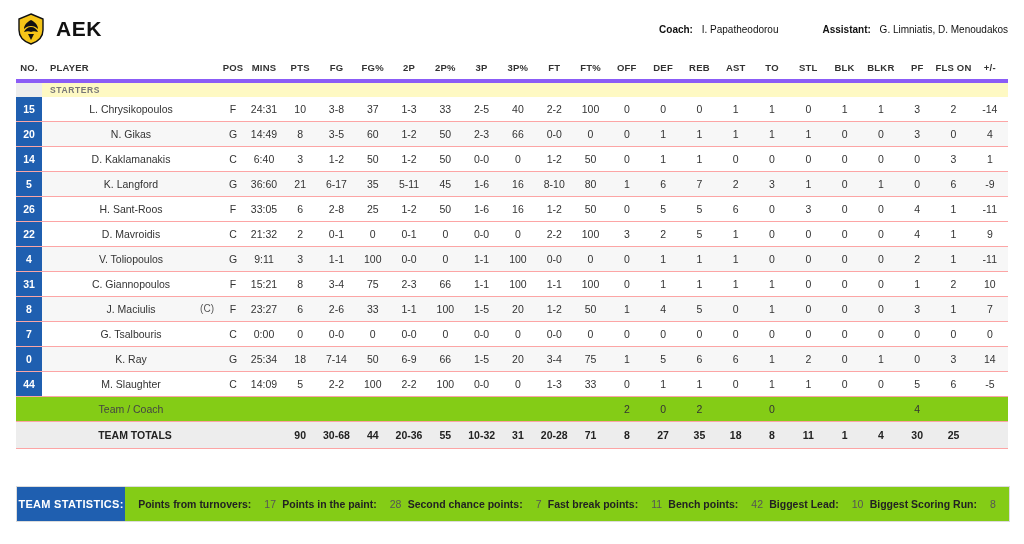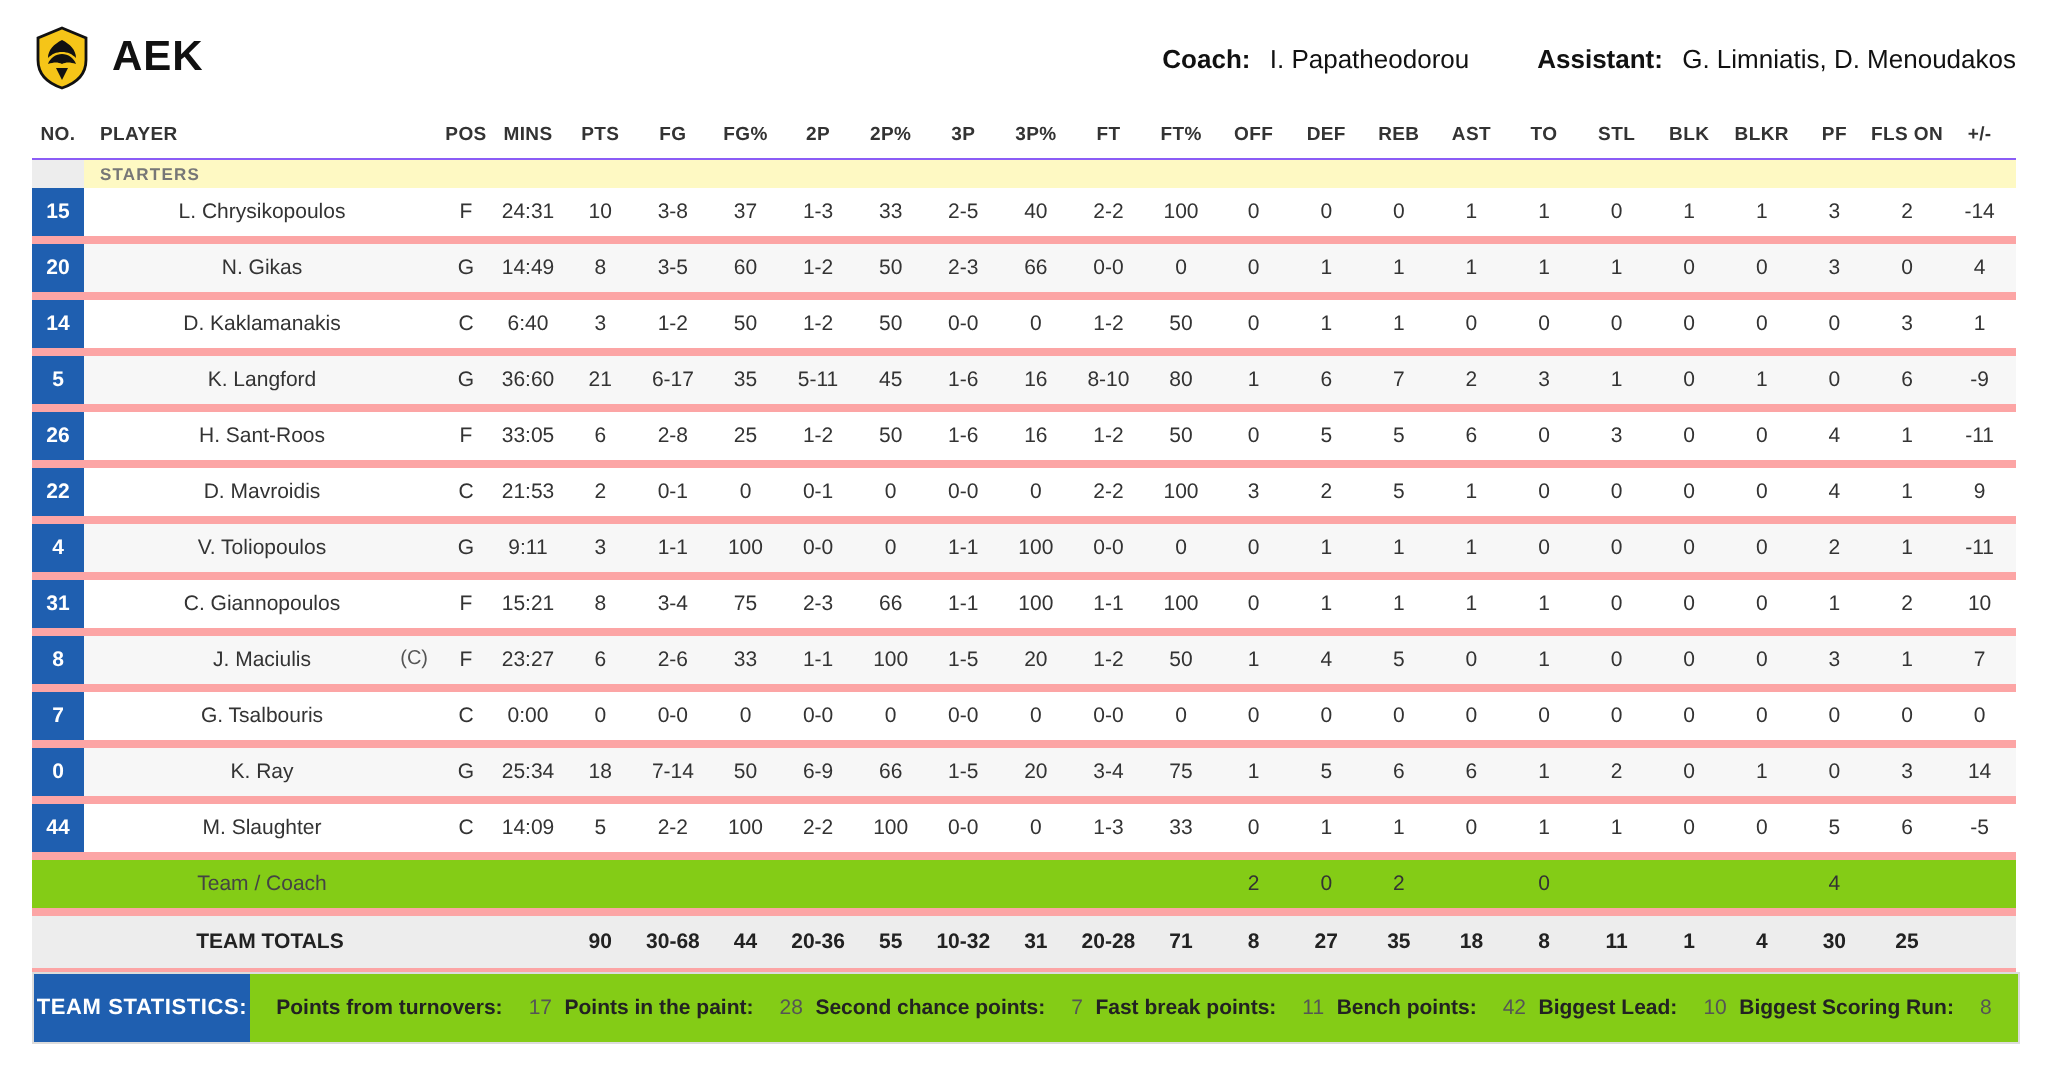--- a/index.html
+++ b/index.html
@@ -20,34 +20,34 @@
     height:38px;
   }
   .crest{
     width:30px;height:32px;margin-right:10px;position:relative;flex:0 0 auto;
   }
   .crest svg{display:block;}
   .team-name{
     font-size:21px;font-weight:bold;letter-spacing:.5px;color:#111;
   }
   .header-right{
-    margin-left:auto;display:flex;align-items:center;gap:34px;
-    font-size:13px;
+    margin-left:auto;display:flex;align-items:center;gap:44px;
+    font-size:10px;
   }
   .hr-label{font-weight:bold;color:#111;}
   .hr-value{color:#111;margin-left:6px;}
 
   
   table.box{
     width:992px;margin:0 16px;border-collapse:collapse;table-layout:fixed;
   }
   table.box th{
     font-size:9.5px;font-weight:bold;color:#333;text-transform:uppercase;
     padding:6px 0 6px 0;text-align:center;
-    border-bottom:1px solid #8b5cf6;
+    border-bottom:4px solid #8b5cf6;
     letter-spacing:.2px;
   }
   table.box th.num{width:26px;text-align:center;}
   table.box th.player{width:170px;text-align:left;padding-left:8px;}
   table.box th.pos{width:26px;}
   table.box th.mins{width:36px;}
   table.box td{
     font-size:10.5px;text-align:center;color:#333;
     padding:0;height:24px;vertical-align:middle;
   }
@@ -77,21 +77,21 @@
     padding-left:8px;text-align:left;text-transform:uppercase;
   }
   .section-bar-blank{background:#ededed;height:14px;}
   tr.totals td{
     background:#ededed;font-weight:bold;color:#222;height:26px;font-size:10.5px;
   }
   tr.totals td.pname{font-weight:bold;padding-left:8px;}
   tr.coachrow td{background:#84cc16;}
   tr.coachrow td.pname{color:#444;}
 
-  .rowline{border-bottom:4px solid #fca5a5;}
+  .rowline{border-bottom:1px solid #fca5a5;}
 
   
   .footer{
     position:absolute;left:16px;top:486px;width:992px;height:34px;
     border:1px solid #dcdcdc;display:flex;align-items:stretch;
     background:#84cc16;
   }
   .footer-title{
     background:#1f5fb0;color:#fff;font-weight:bold;font-size:11px;
     display:flex;align-items:center;justify-content:center;
@@ -309,21 +309,21 @@
           <td>4</td>
           <td>1</td>
           <td>-11</td>
         </tr>
         <tr class="prow rowline">
           <td class="jersey">
             <div class="jbox">22</div>
           </td>
           <td class="pname">D. Mavroidis</td>
           <td>C</td>
-          <td>21:53</td>
+          <td>21:32</td>
           <td>2</td>
           <td>0-1</td>
           <td>0</td>
           <td>0-1</td>
           <td>0</td>
           <td>0-0</td>
           <td>0</td>
           <td>2-2</td>
           <td>100</td>
           <td>3</td>

